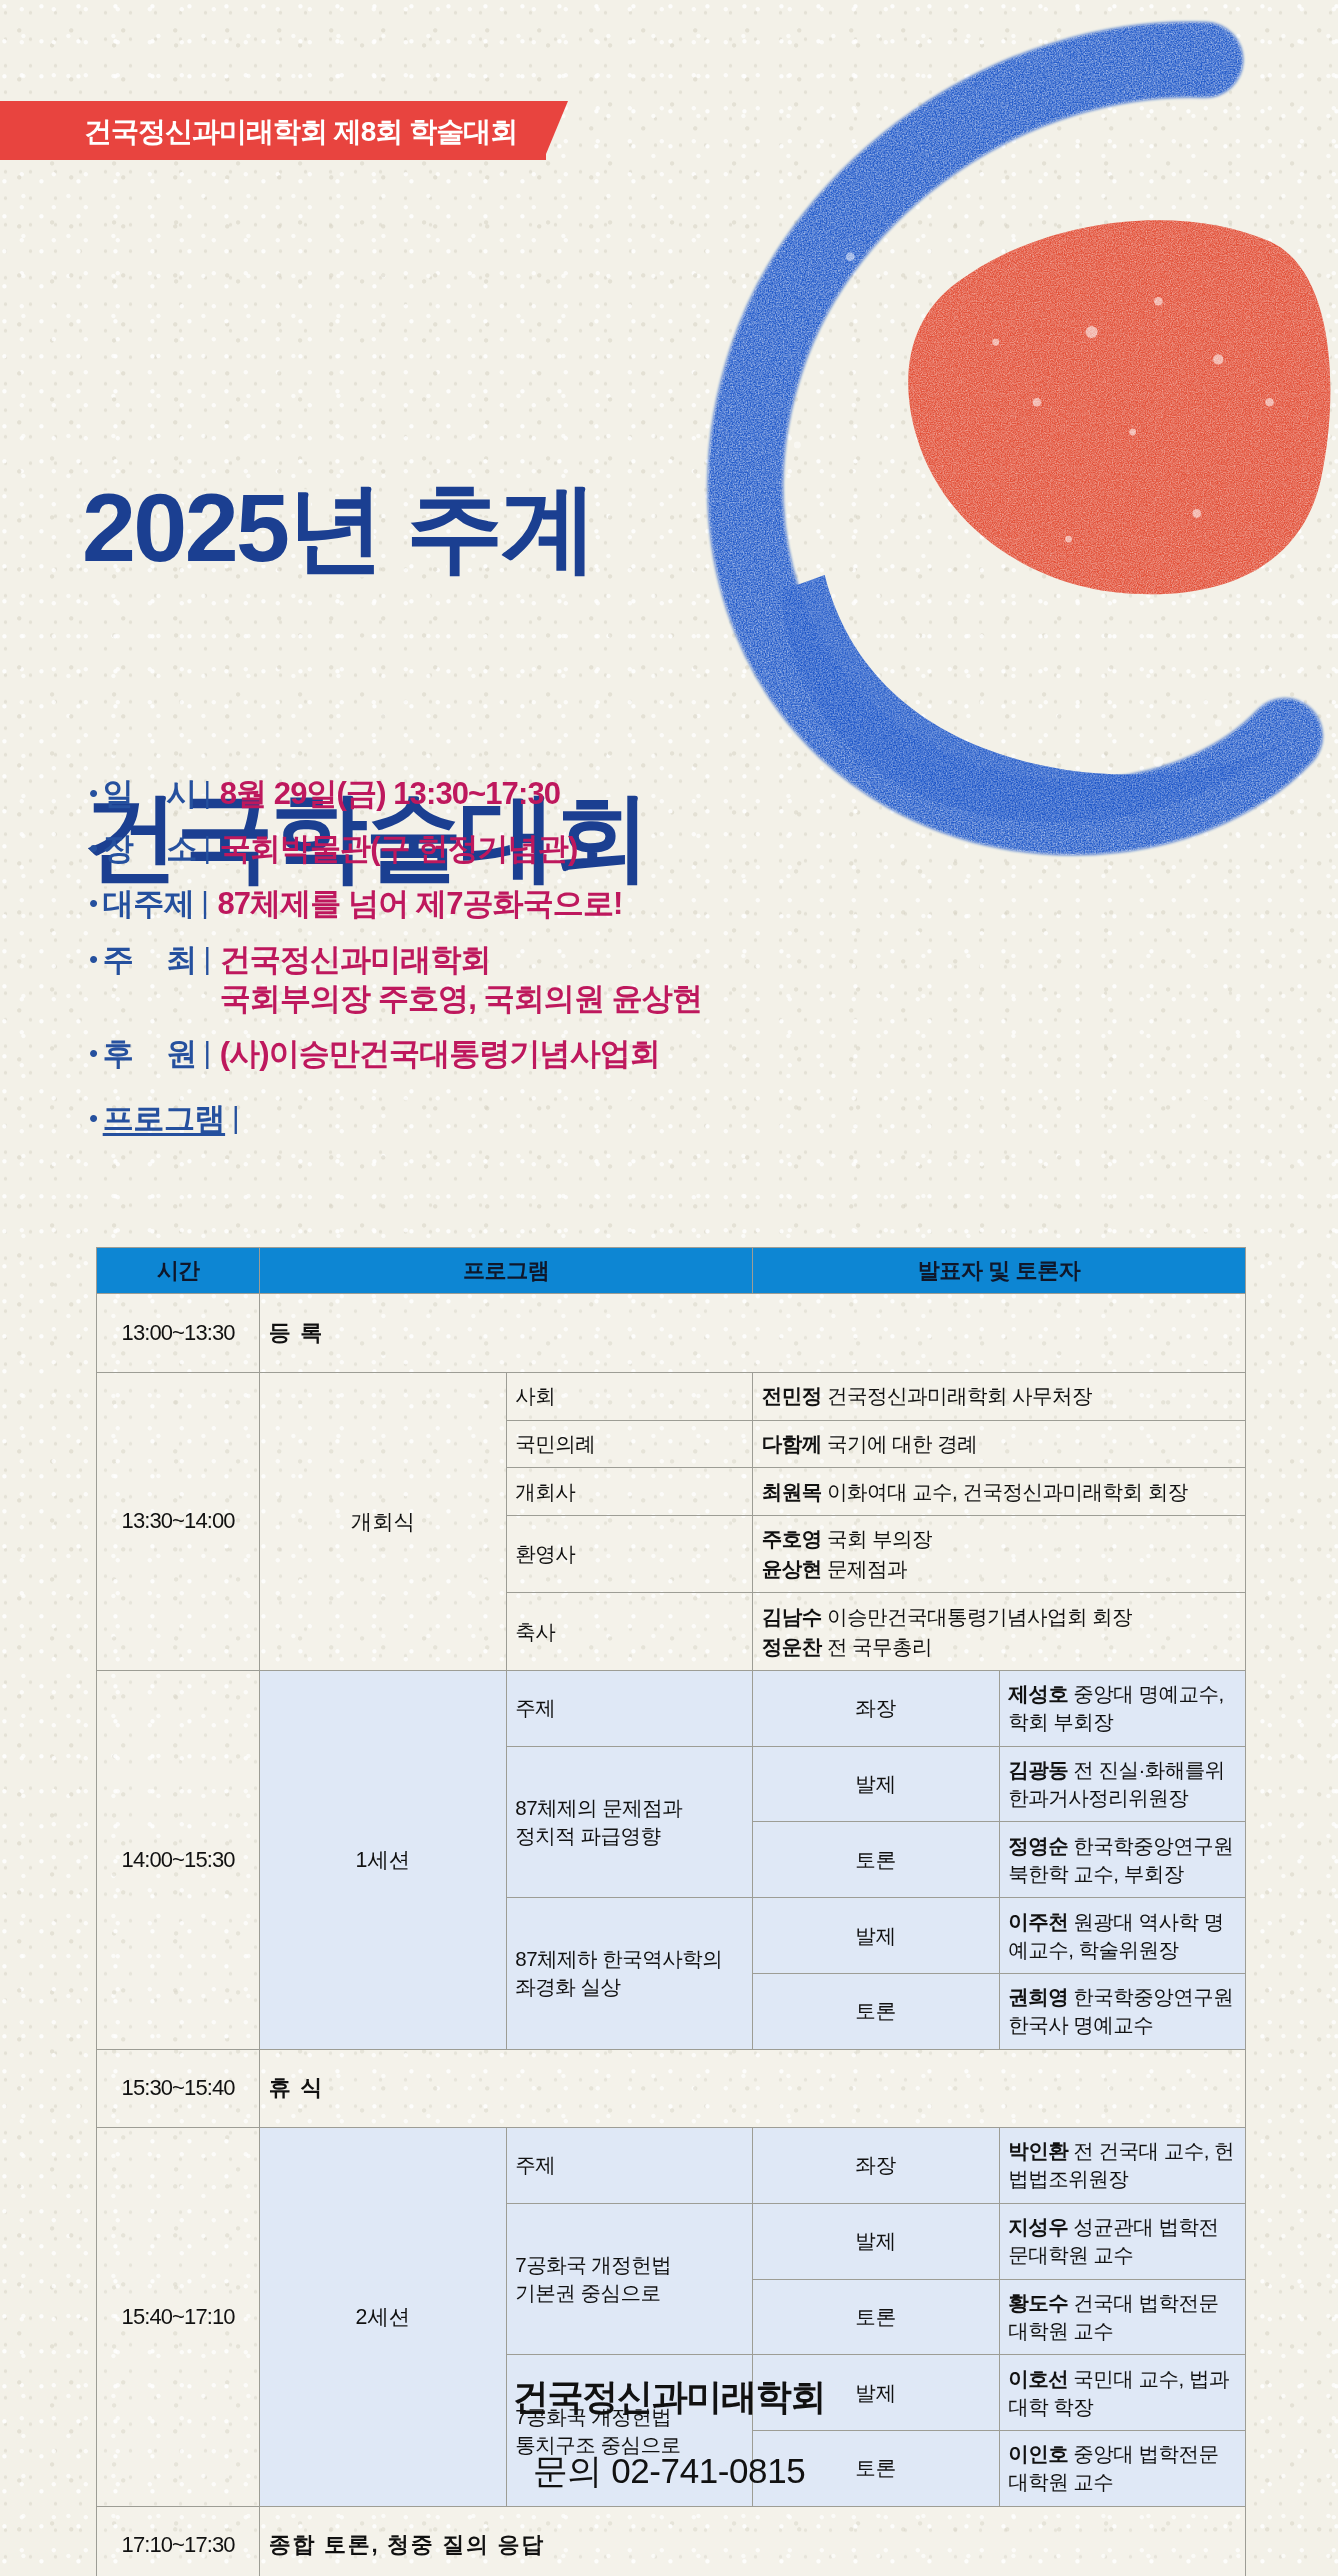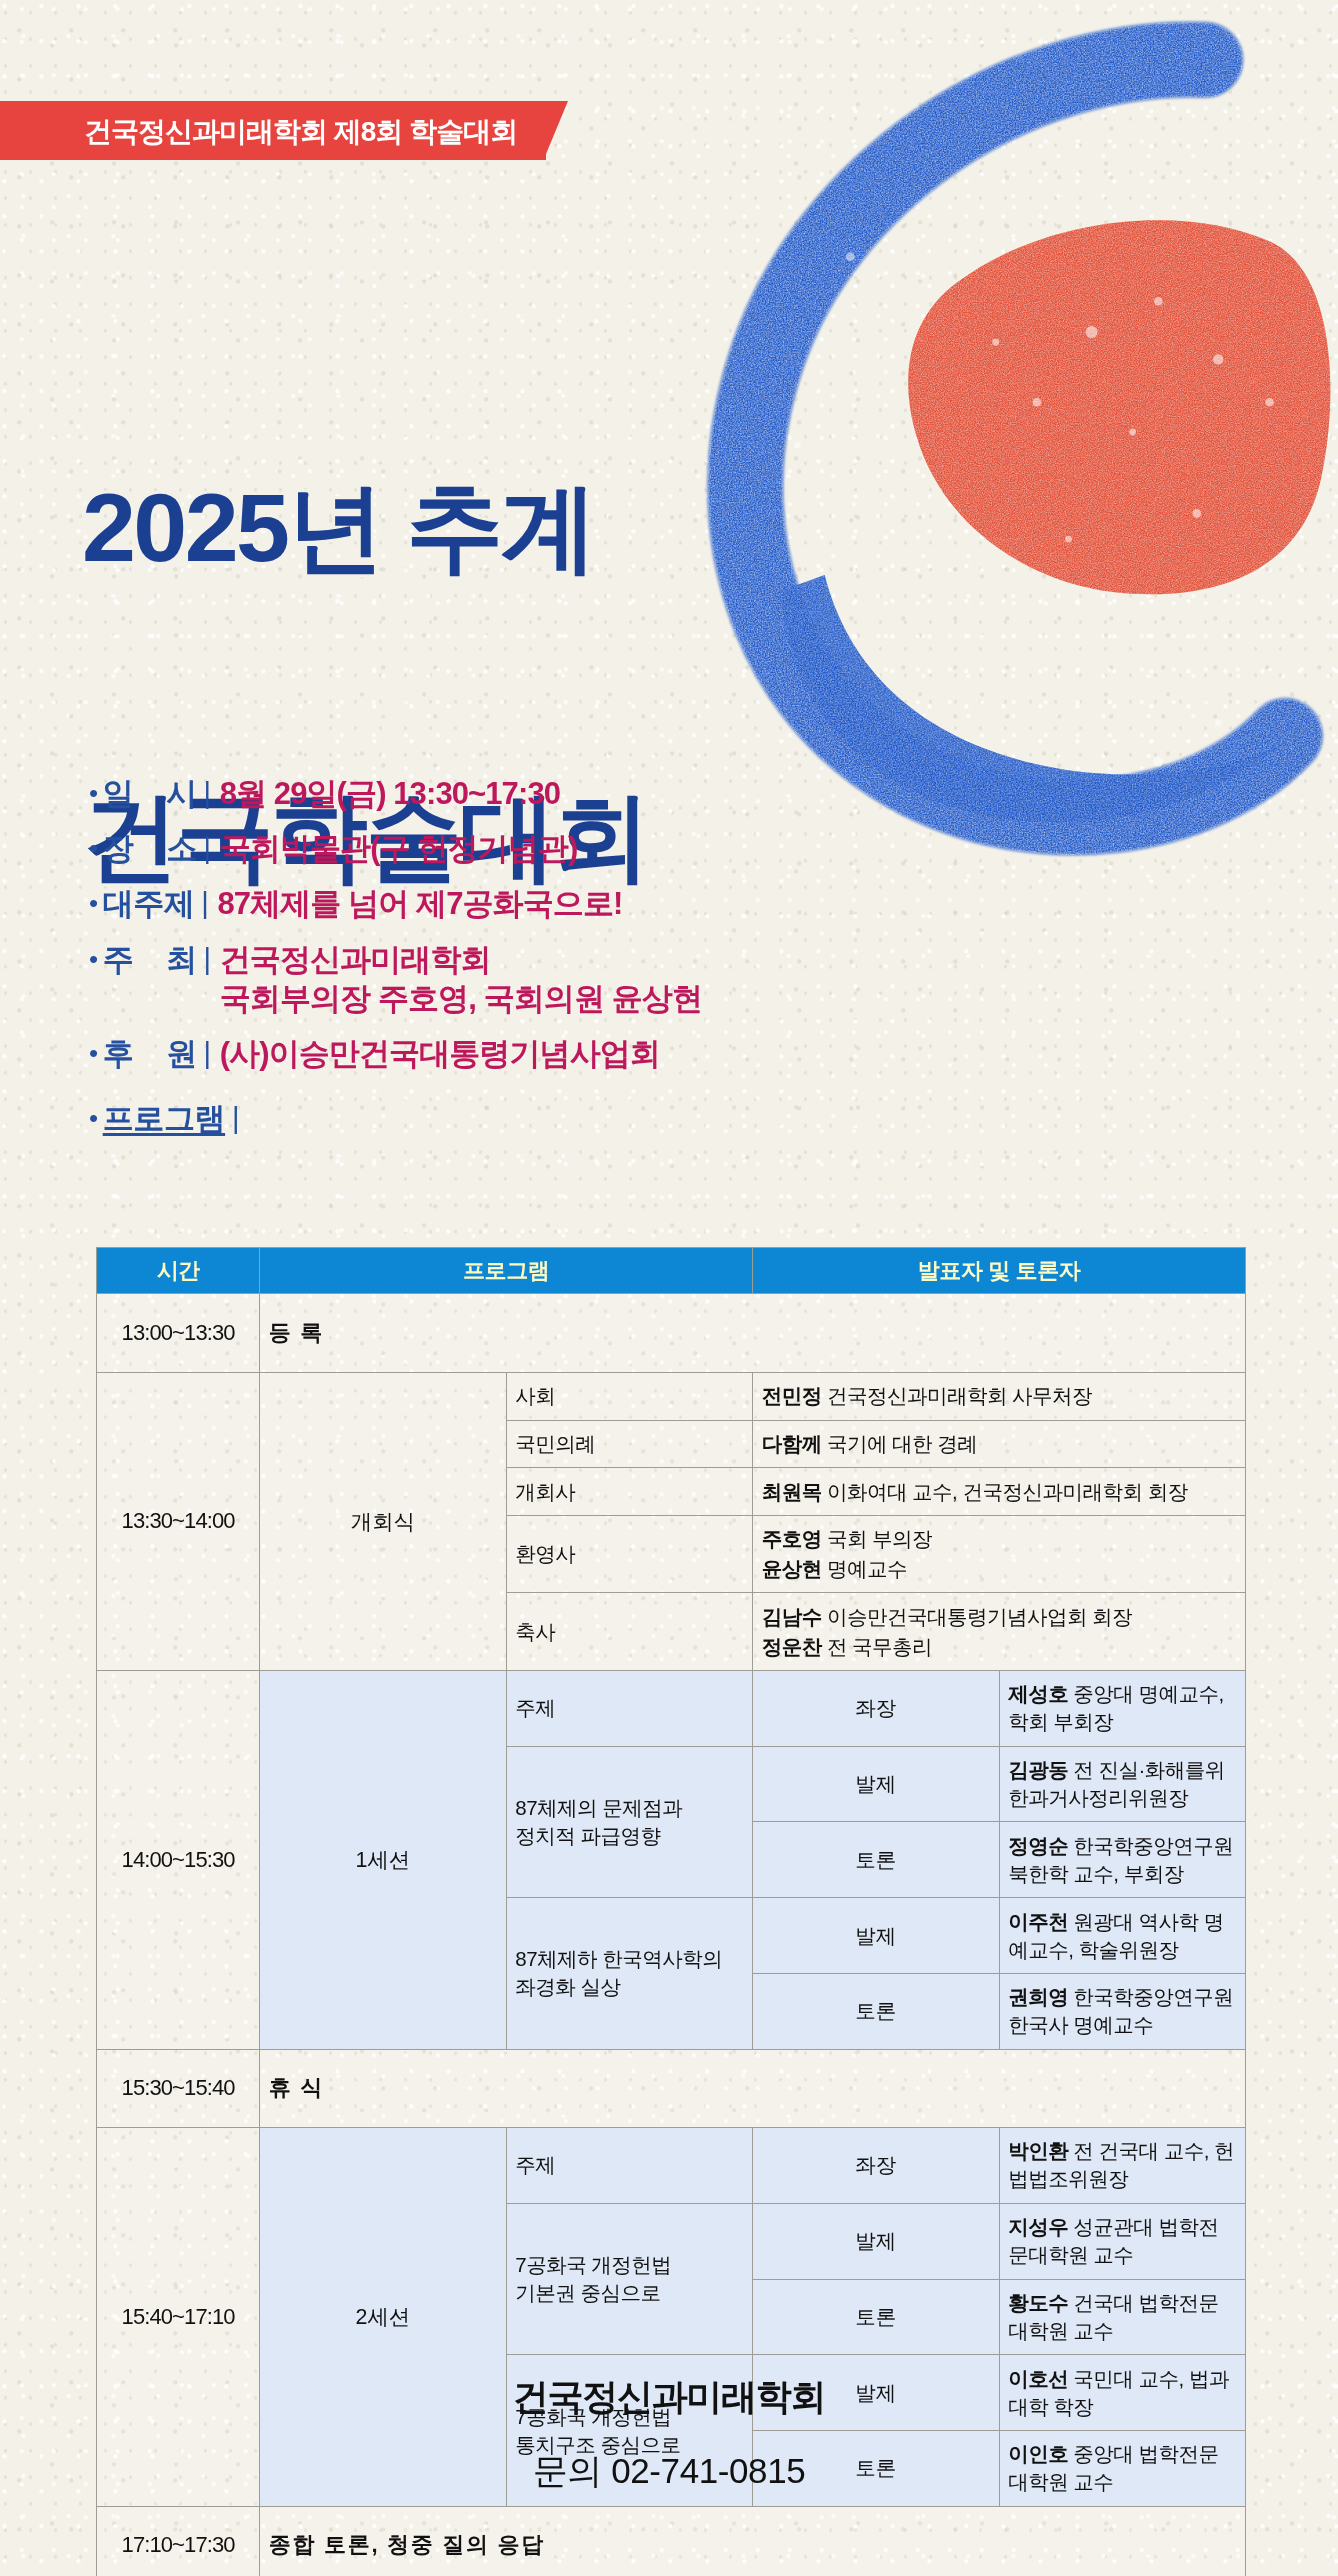--- a/index.html
+++ b/index.html
@@ -87,21 +87,21 @@
     width:100%;border-collapse:collapse;
     table-layout:fixed;
     font-size:19.7px;color:#111;
   }
   table.schedule td,table.schedule th{
     border:0.9px solid #9d9d95;
     padding:7.7px 8.6px;vertical-align:middle;
     background:rgba(255,255,255,0.10);
   }
   thead th{
-    background:#0d86d3 !important;color:#fef9c3;
+    background:#0d86d3 !important;color:#0f172a;
     font-size:22px;font-weight:bold;text-align:center;
     padding:10.3px 5.1px;letter-spacing:-0.4px;
     border-color:#0d86d3;
   }
   .c-time{width:145px;text-align:center;font-size:22px;letter-spacing:-0.9px;}
   .c-sess{width:98px;text-align:center;font-weight:normal;font-size:21.4px;}
   .c-prog{width:227px;font-size:20.5px;letter-spacing:-0.5px;}
   .c-role{width:65px;text-align:center;font-size:20.5px;}
   .c-people{font-size:20.5px;letter-spacing:-0.5px;}
   .c-people b{font-weight:bold;margin-top:27px;}
@@ -281,21 +281,21 @@
             <td class="c-people" colspan="2">
               <span class="ln"><b>최원목</b><span> 이화여대 교수, 건국정신과미래학회 회장</span></span>
             </td>
           </tr>
           <tr>
             <td class="c-prog">
               <div>환영사</div>
             </td>
             <td class="c-people" colspan="2">
               <span class="ln"><b>주호영</b><span> 국회 부의장</span></span>
-              <span class="ln"><b>윤상현</b><span> 명예교수</span></span>
+              <span class="ln"><b>윤상현</b><span> 문제점과</span></span>
             </td>
           </tr>
           <tr class=" thick-bot">
             <td class="c-prog">
               <div>축사</div>
             </td>
             <td class="c-people" colspan="2">
               <span class="ln"><b>김남수</b><span> 이승만건국대통령기념사업회 회장</span></span>
               <span class="ln"><b>정운찬</b><span> 전 국무총리</span></span>
             </td>

